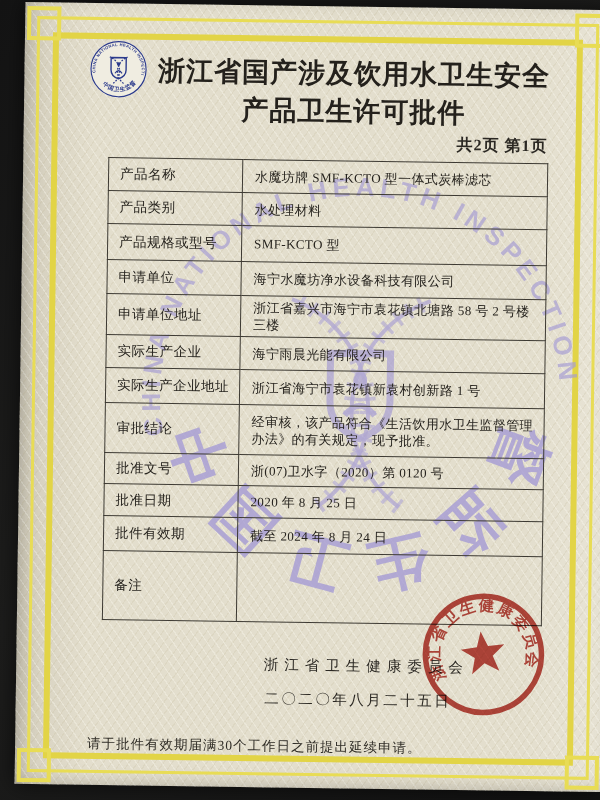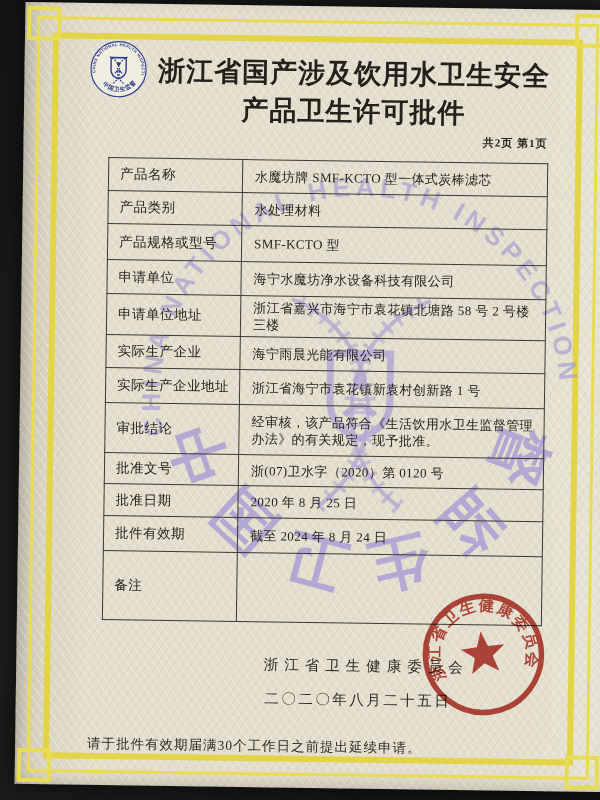--- a/index.html
+++ b/index.html
@@ -26,21 +26,21 @@
   .corner-knot{position:absolute;width:26px;height:26px;border:4px solid #e8dc55;background:transparent;}
   .corner-knot.tl{left:2px;top:4px;}
   .corner-knot.tr{right:2px;top:4px;}
   .corner-knot.bl{left:2px;bottom:2px;}
   .corner-knot.br{right:2px;bottom:2px;}
   
   .emblem{position:absolute;left:65px;top:37px;width:58px;height:58px;}
   .title-block{position:absolute;left:95px;right:22px;top:48px;text-align:center;
     font-family:"Liberation Sans", sans-serif;font-weight:700;color:#24211c;
     font-size:27px;line-height:38px;letter-spacing:1px;}
-  .page-info{position:absolute;top:127px;right:62px;font-size:11px;font-weight:700;
+  .page-info{position:absolute;top:127px;right:62px;font-size:16px;font-weight:700;
     color:#2b2823;letter-spacing:1px;text-align:center;}
   
   .watermark{position:absolute;left:110px;top:159px;width:460px;height:460px;opacity:0.8;z-index:1;pointer-events:none;}
   .wm-ring{position:absolute;left:0;top:0;width:100%;height:100%;z-index:1;pointer-events:none;}
   .wm-char{position:absolute;width:62px;height:76px;font-size:60px;line-height:76px;text-align:center;
     color:rgba(166,156,212,0.82);font-family:"Liberation Sans", sans-serif;font-weight:700;}
   
   .doc-table{position:absolute;left:85px;top:154px;width:440px;border-collapse:collapse;
     table-layout:fixed;z-index:2;}
   .doc-table th,.doc-table td{border:1.6px solid #3d3a33;font-weight:normal;text-align:left;

